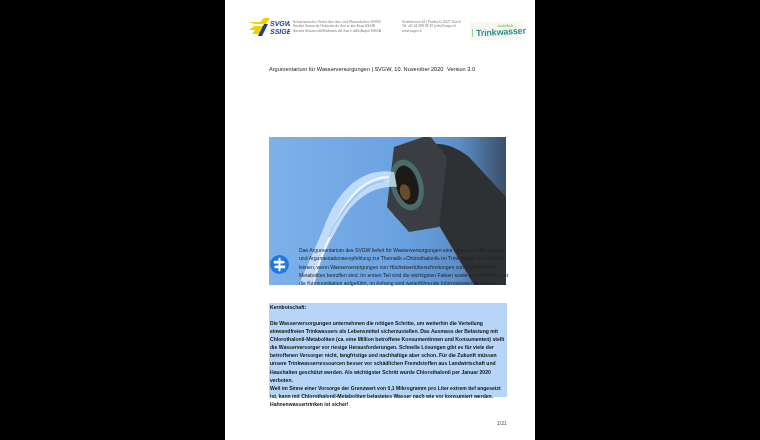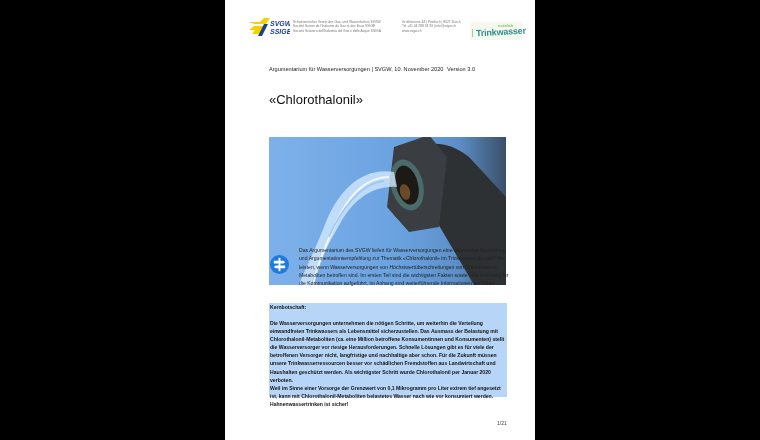--- a/index.html
+++ b/index.html
@@ -71,21 +71,20 @@
     <div class="bar"></div>
     <div class="nat">natürlich</div>
     <div class="tw">Trinkwasser</div>
   </div>
 
   <div class="running-hdr">
     <span>Argumentarium für Wasserversorgungen | SVGW, 10. November 2020</span>
     <span class="ver">Version 3.0</span>
   </div>
 
-  <div class="title">«Chlorothalonil»</div>
 
   <div class="hero">
     <svg width="237" height="148" viewBox="0 0 237 148">
       <path d="M135 20 C150 5 175 0 200 20 L237 60 L237 148 L205 148 L168 85 C150 95 130 90 120 70 Z" fill="#2e3134"></path>
       <path d="M125 10 L160 -2 L178 20 L170 90 L140 95 L118 70 Z" fill="#3a3e42"></path>
       <ellipse cx="138" cy="48" rx="16" ry="26" fill="#4b6b6b" transform="rotate(-15 138 48)"></ellipse>
       <ellipse cx="138" cy="48" rx="11" ry="20" fill="#1d1a16" transform="rotate(-15 138 48)"></ellipse>
       <ellipse cx="136" cy="55" rx="5" ry="8" fill="#6b4a2a" transform="rotate(-15 136 55)"></ellipse>
       <path d="M125 35 C95 30 70 50 55 90 C45 115 35 135 30 148 L42 148 C50 125 60 105 72 85 C85 62 105 48 128 50 Z" fill="#d8ecff" opacity="0.75"></path>
       <path d="M120 40 C95 40 78 60 65 90 C56 110 48 130 44 148" stroke="#ffffff" stroke-width="2" fill="none" opacity="0.8"></path>

